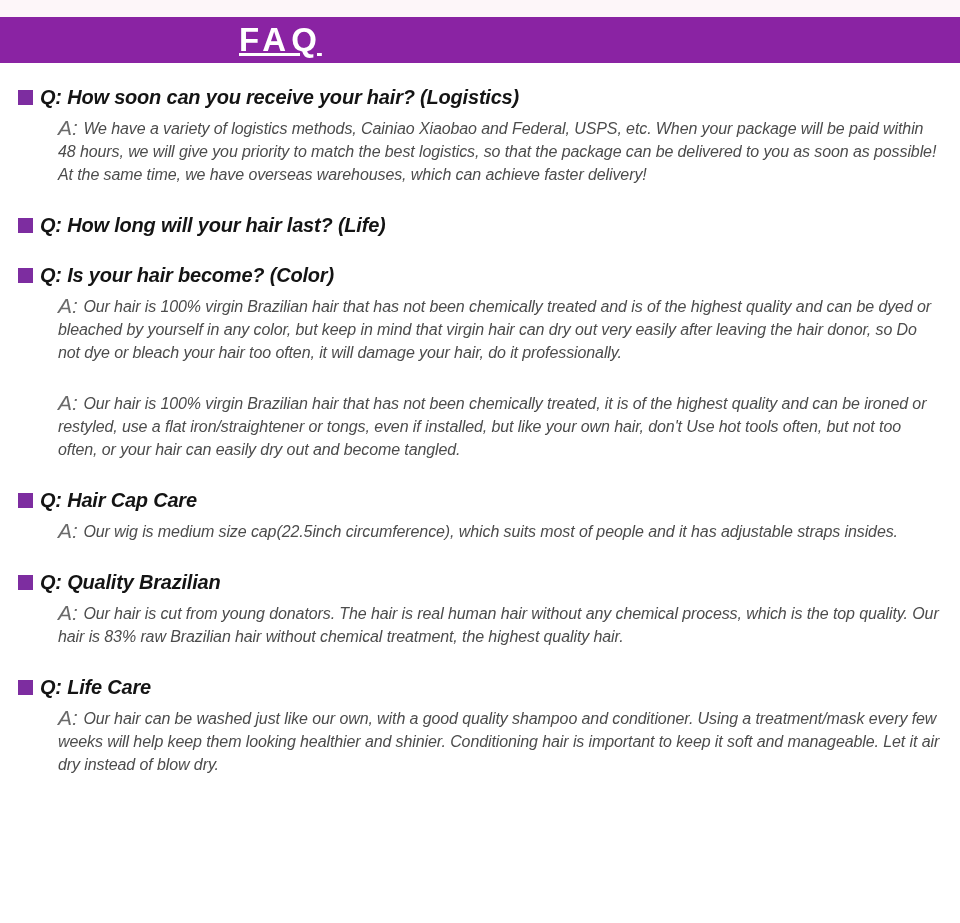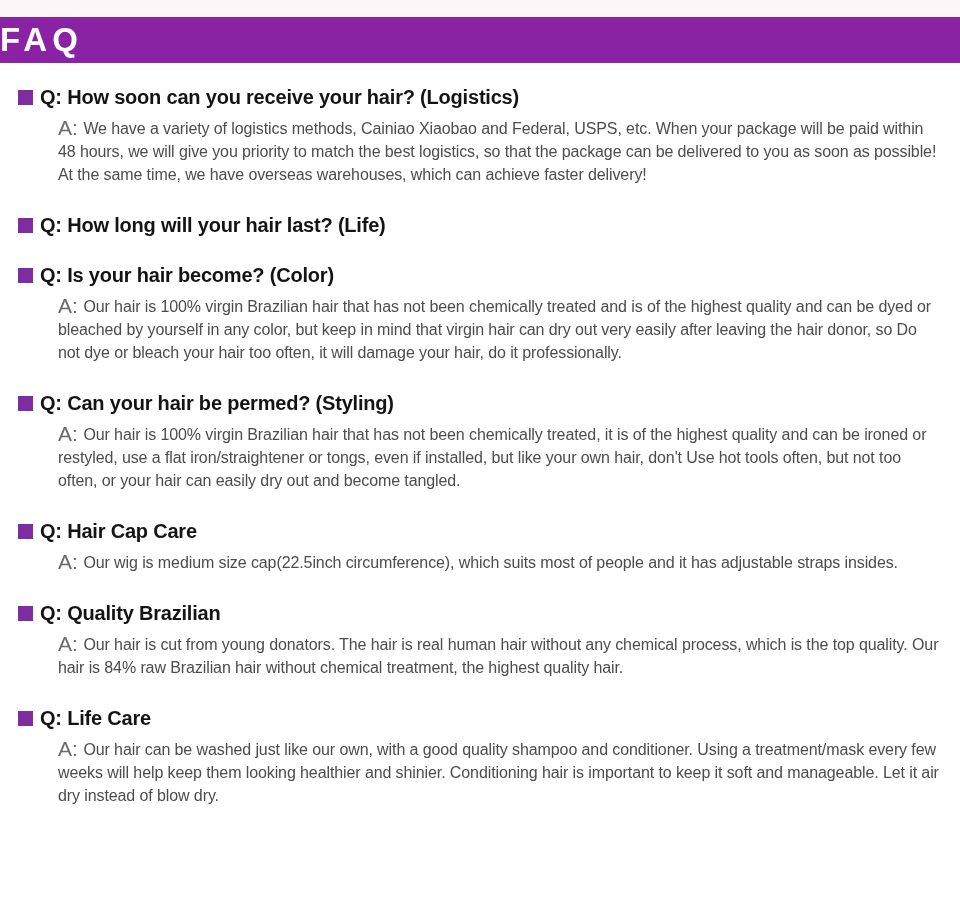--- a/index.html
+++ b/index.html
@@ -25,30 +25,32 @@
     height: 17px;
     background: var(--top-strip);
   }
   .header-bar {
     width: 100%;
     height: 46px;
     background: var(--header-bg);
   }
   .page-title {
     display: block;
+    padding-left: 239px;
     line-height: 46px;
     font-size: 33px;
     font-weight: 700;
     letter-spacing: 5px;
     color: var(--title-text);
+    text-decoration: underline;
   }
   .faq-list {
     padding: 23px 20px 0 18px;
   }
-  .faq-item { margin-bottom: 28px; }
+  .faq-item { margin-bottom: 28px; font-style: italic; }
   .q-row {
     display: flex;
     align-items: center;
     margin-bottom: 9px;
   }
   .bullet {
     flex: 0 0 auto;
     width: 15px;
     height: 15px;
     background: var(--bullet-square);
@@ -106,41 +108,37 @@
 
     <section class="faq-item">
       <div class="q-row">
         <span class="bullet"></span>
         <h2 class="q-text"><span>Q: </span><span>Is your hair become? (Color)</span></h2>
       </div>
       <p class="a-text"><span class="a-prefix">A: </span><span>Our hair is 100% virgin Brazilian hair that has not been chemically treated and is of the highest quality and can be dyed or bleached by yourself in any color, but keep in mind that virgin hair can dry out very easily after leaving the hair donor, so Do not dye or bleach your hair too often, it will damage your hair, do it professionally.</span></p>
     </section>
 
     <section class="faq-item">
-      <div class="q-row">
-        <span class="bullet"></span>
-        <h2 class="q-text"><span>Q: </span><span>Can your hair be permed? (Styling)</span></h2>
-      </div>
       <p class="a-text"><span class="a-prefix">A: </span><span>Our hair is 100% virgin Brazilian hair that has not been chemically treated, it is of the highest quality and can be ironed or restyled, use a flat iron/straightener or tongs, even if installed, but like your own hair, don't Use hot tools often, but not too often, or your hair can easily dry out and become tangled.</span></p>
     </section>
 
     <section class="faq-item">
       <div class="q-row">
         <span class="bullet"></span>
         <h2 class="q-text"><span>Q: </span><span>Hair Cap Care</span></h2>
       </div>
       <p class="a-text"><span class="a-prefix">A: </span><span>Our wig is medium size cap(22.5inch circumference), which suits most of people and it has adjustable straps insides.</span></p>
     </section>
 
     <section class="faq-item">
       <div class="q-row">
         <span class="bullet"></span>
         <h2 class="q-text"><span>Q: </span><span>Quality Brazilian</span></h2>
       </div>
-      <p class="a-text"><span class="a-prefix">A: </span><span>Our hair is cut from young donators. The hair is real human hair without any chemical process, which is the top quality. Our hair is 84% raw Brazilian hair without chemical treatment, the highest quality hair.</span></p>
+      <p class="a-text"><span class="a-prefix">A: </span><span>Our hair is cut from young donators. The hair is real human hair without any chemical process, which is the top quality. Our hair is 83% raw Brazilian hair without chemical treatment, the highest quality hair.</span></p>
     </section>
 
     <section class="faq-item">
       <div class="q-row">
         <span class="bullet"></span>
         <h2 class="q-text"><span>Q: </span><span>Life Care</span></h2>
       </div>
       <p class="a-text"><span class="a-prefix">A: </span><span>Our hair can be washed just like our own, with a good quality shampoo and conditioner. Using a treatment/mask every few weeks will help keep them looking healthier and shinier. Conditioning hair is important to keep it soft and manageable. Let it air dry instead of blow dry.</span></p>
     </section>
 

